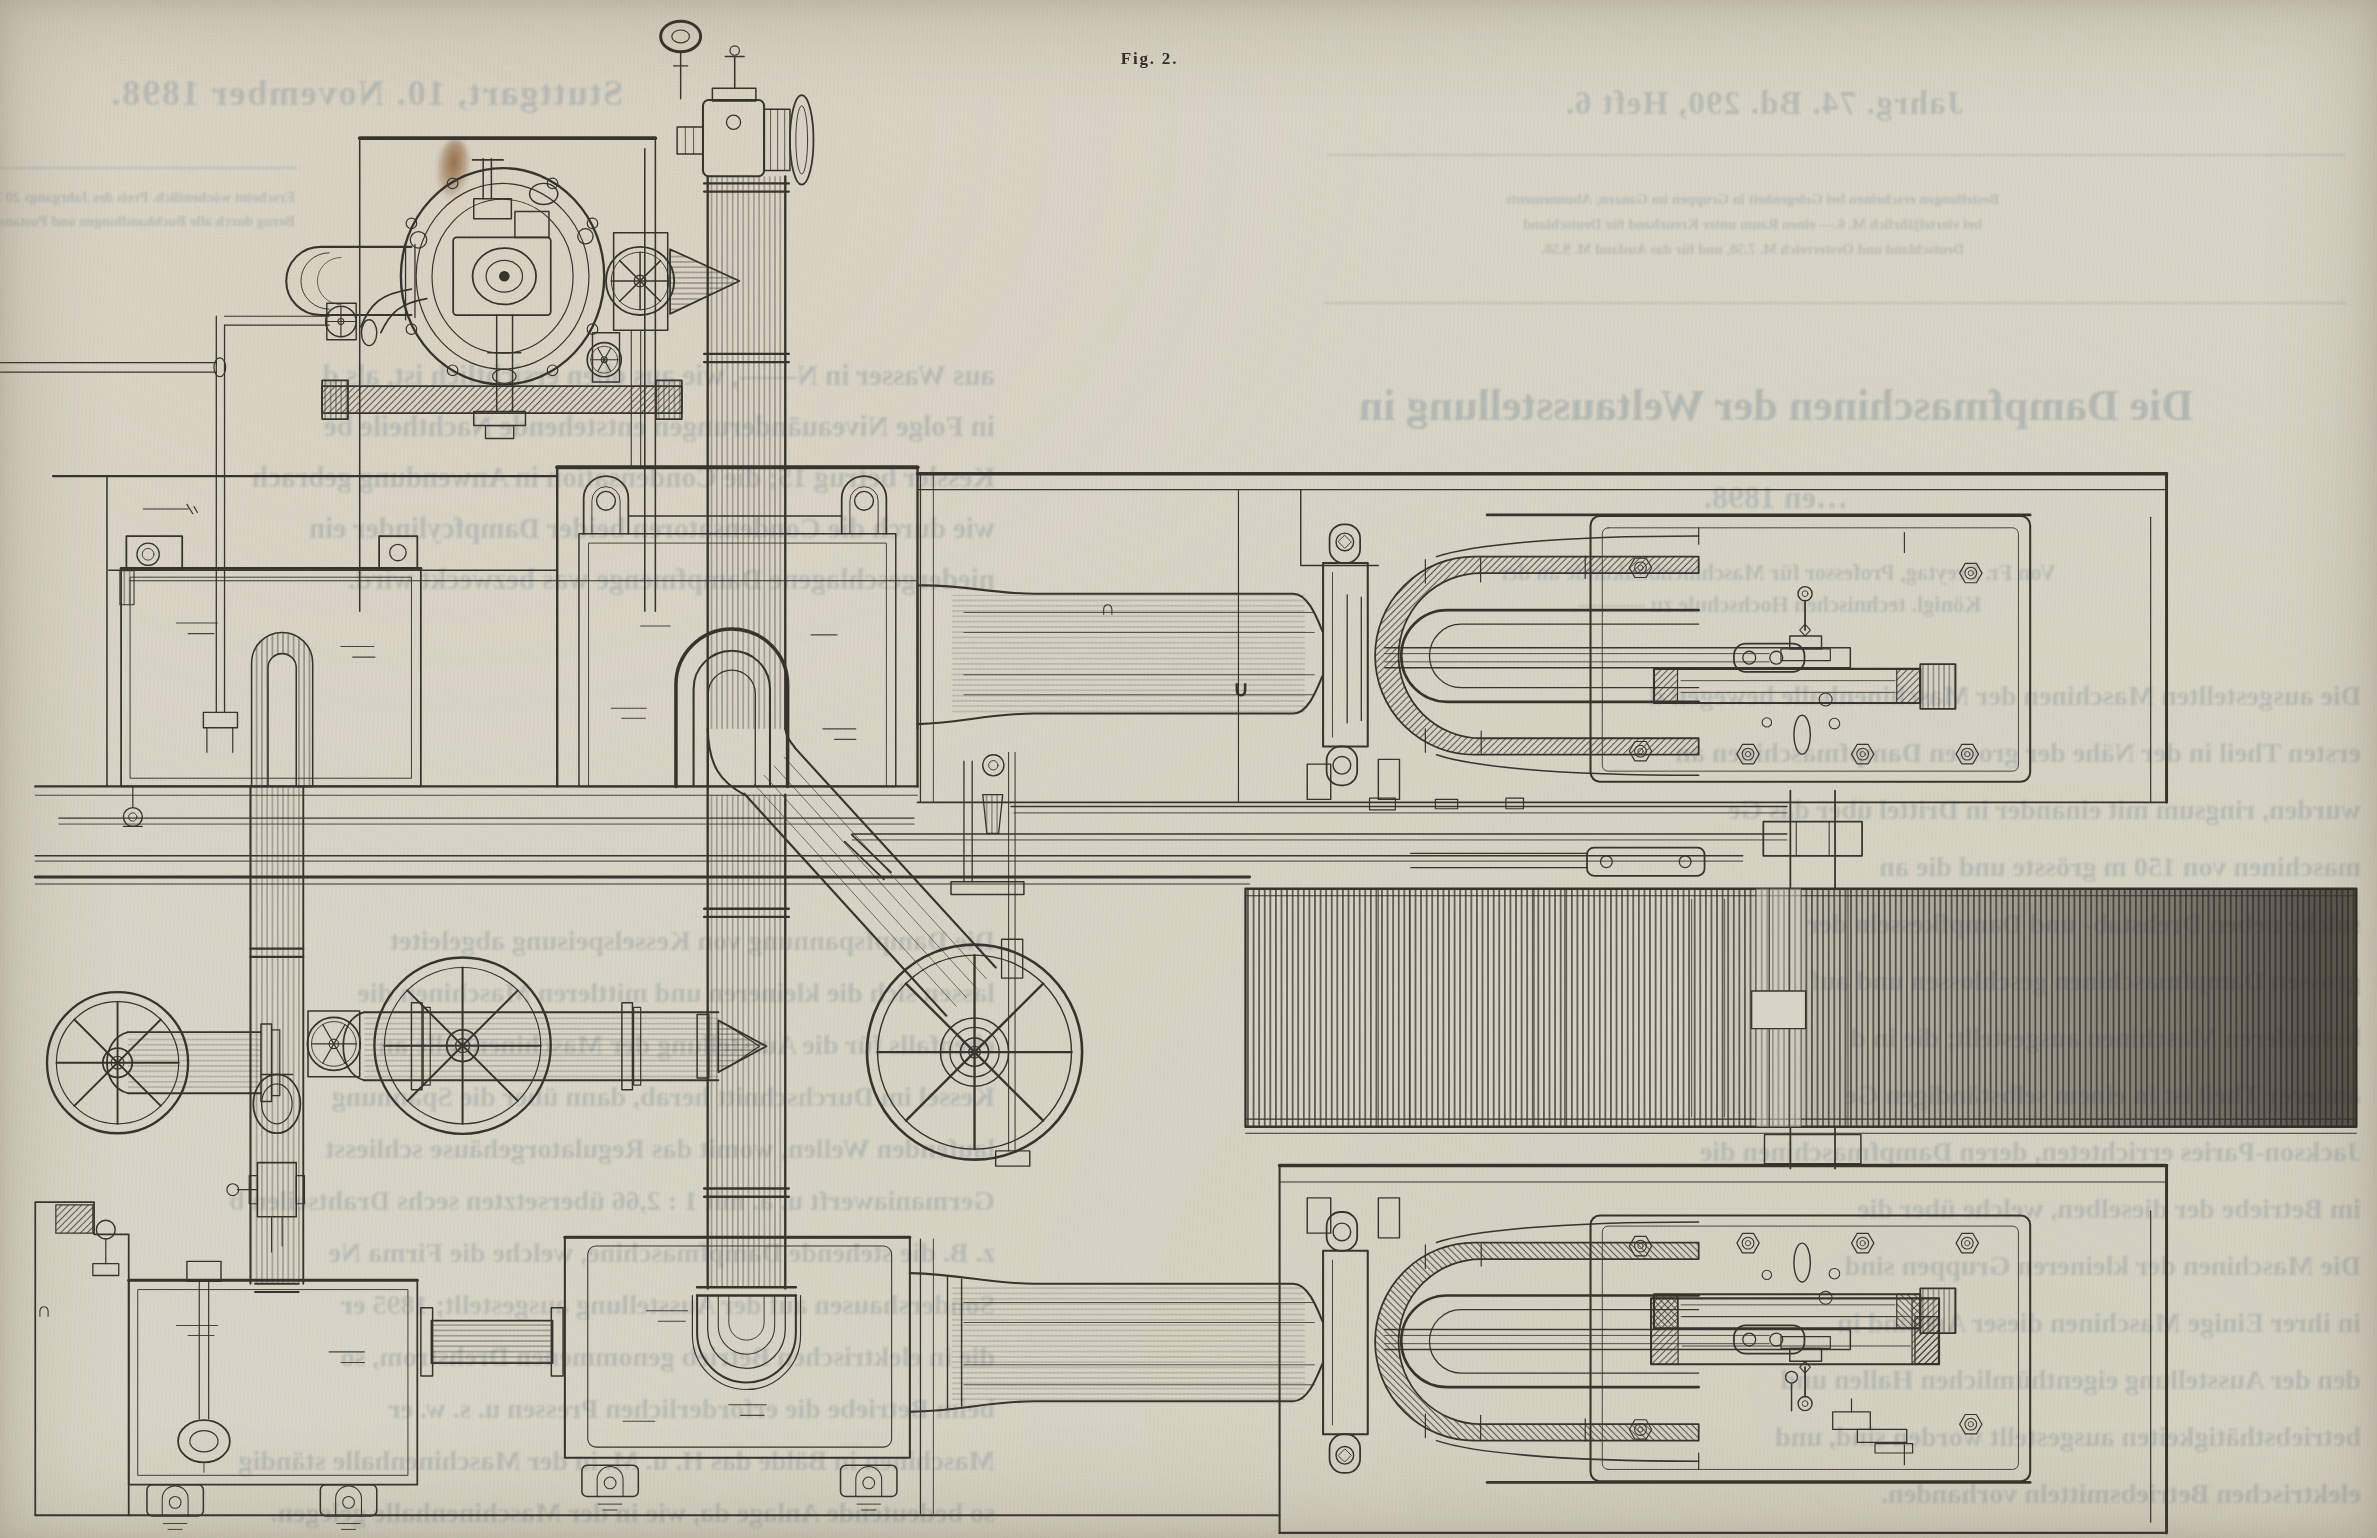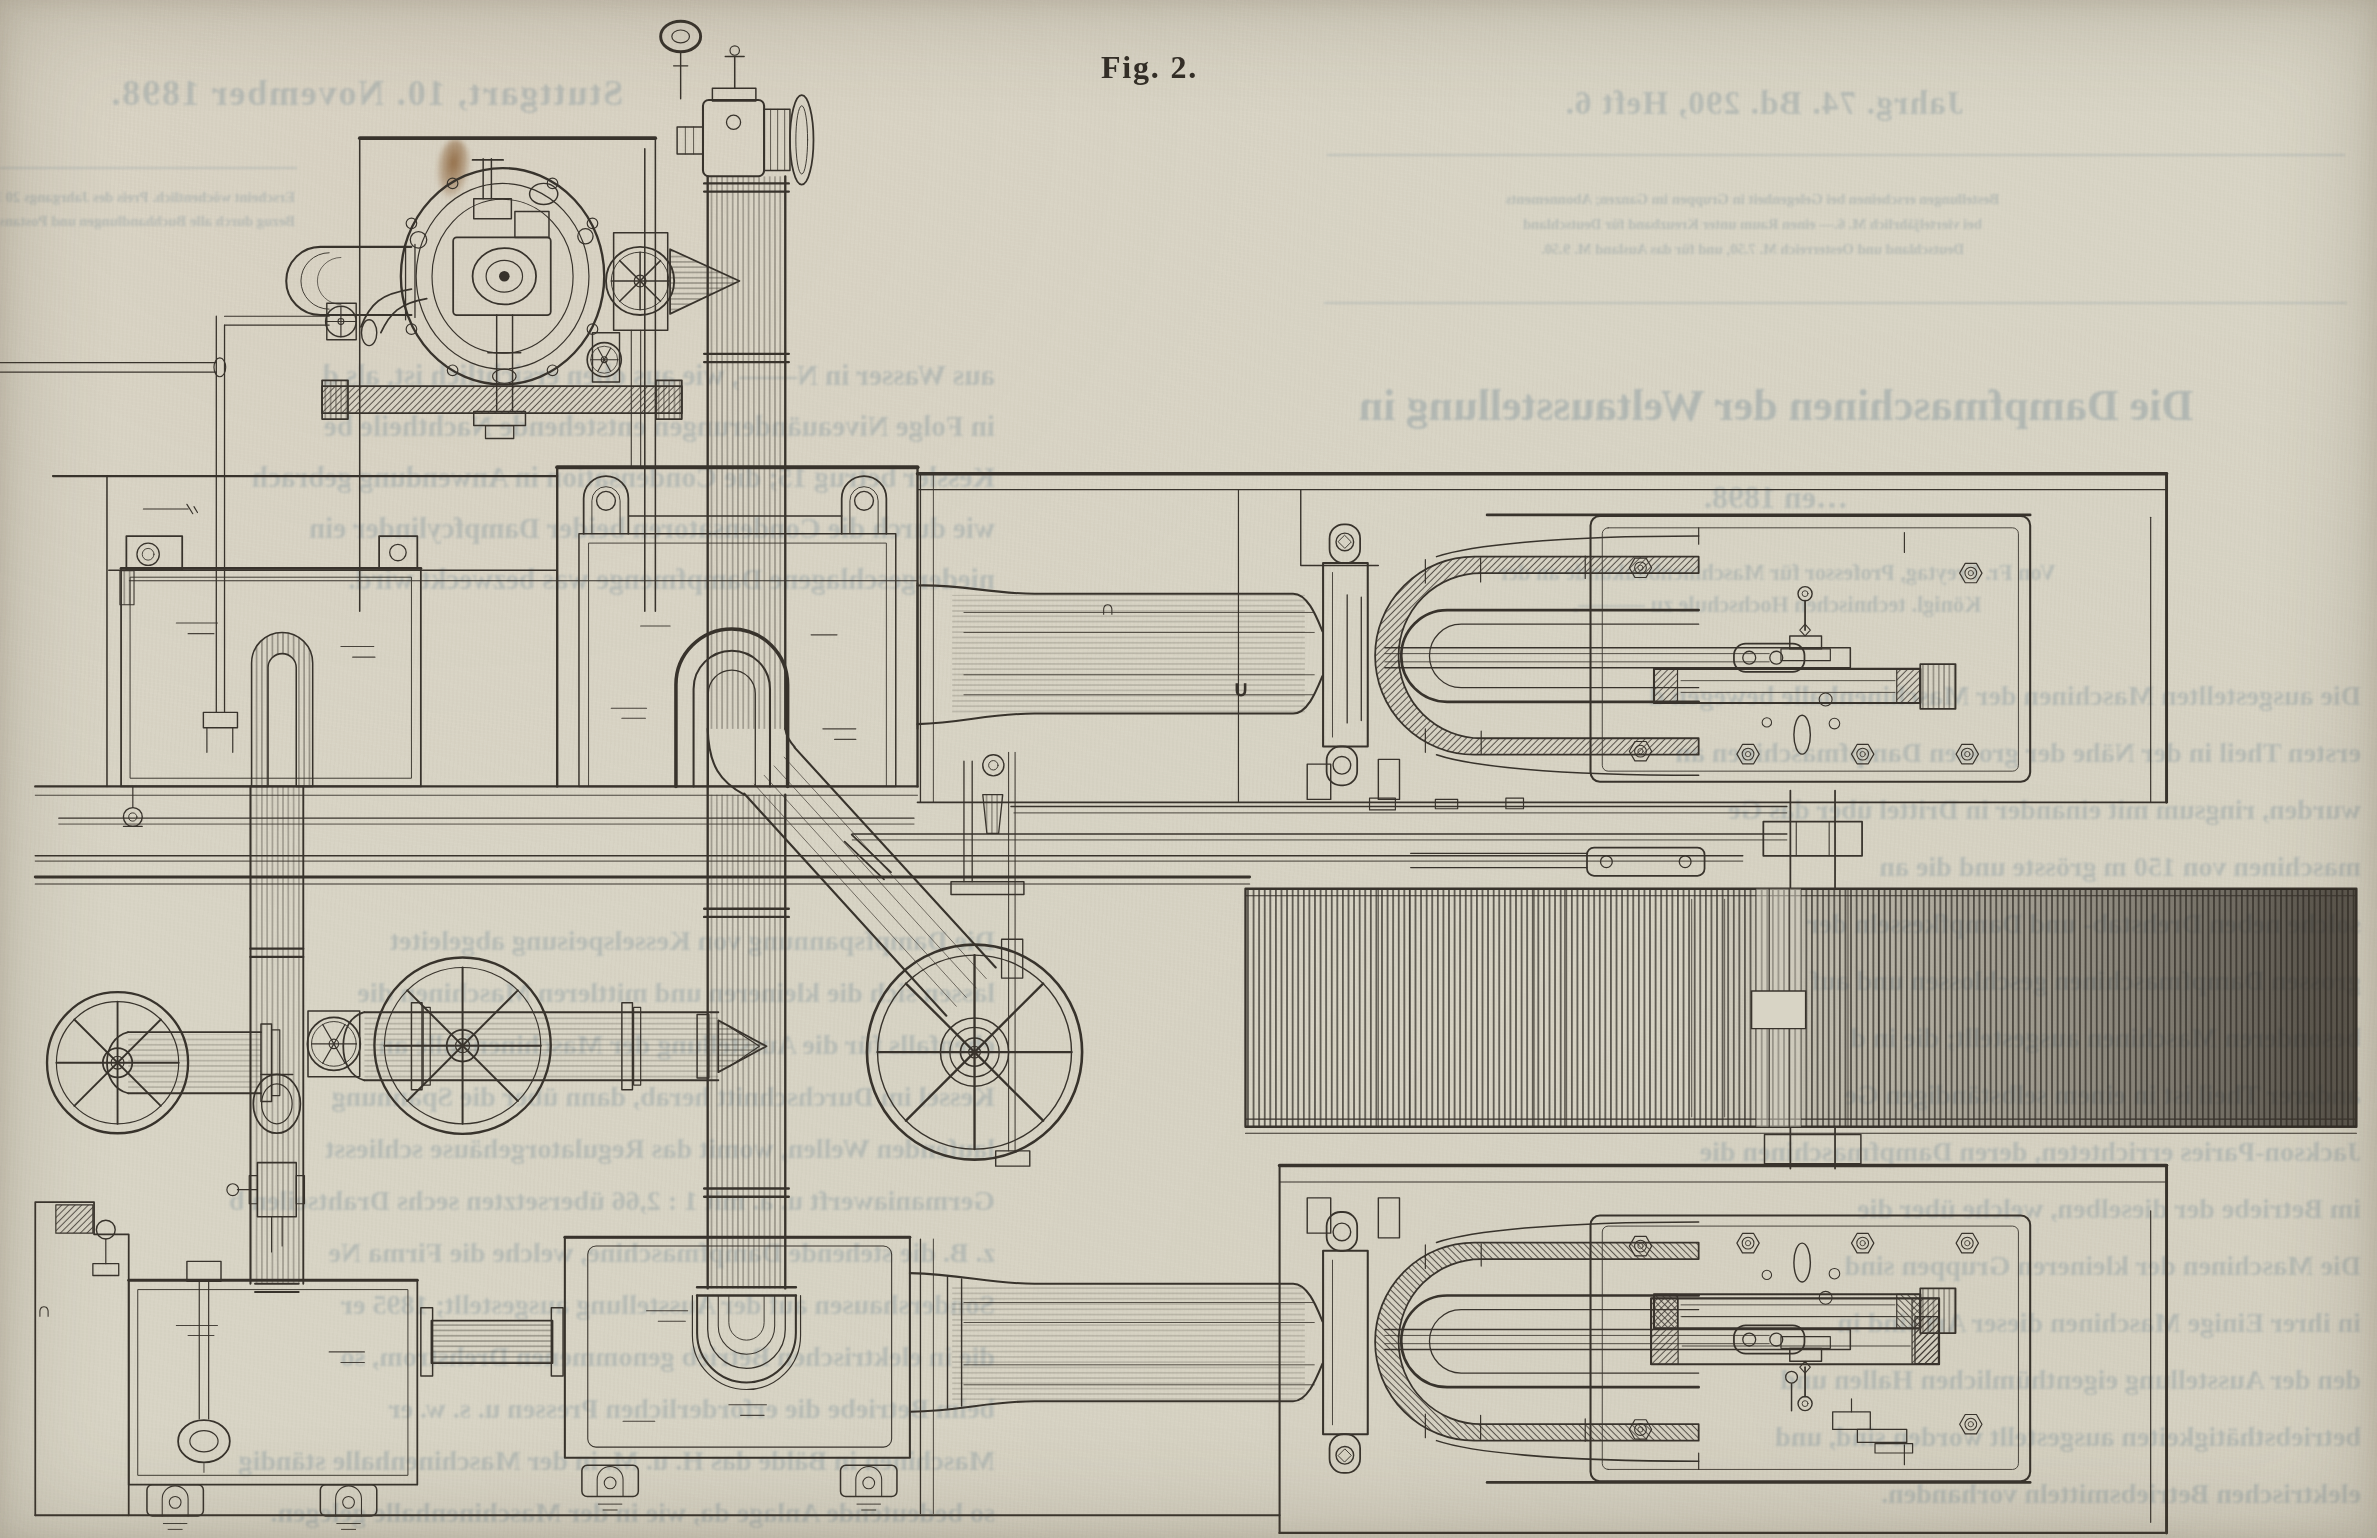--- a/index.html
+++ b/index.html
@@ -27,21 +27,21 @@
   .head1-r{top:380px;left:1200px;width:1152px;font-size:44px;text-align:center;opacity:.46;}
   .head2-r{top:479px;left:1200px;width:1152px;font-size:32px;text-align:center;}
   .byline-r{top:557px;left:1235px;width:1084px;font-size:22.3px;line-height:32px;text-align:center;}
   .body-r{top:667px;left:1206px;width:1155px;font-size:28px;line-height:57px;}
   .grule{position:absolute;height:2.4px;background:#8fa0a6;opacity:.34;filter:blur(0.9px);pointer-events:none;}
   .r-l1{top:167px;left:0;width:297px;}
   .r-r1{top:154px;left:1327px;width:1018px;}
   .r-r2{top:302px;left:1324px;width:1023px;}
   
   .figcap{position:absolute;top:49px;left:1085px;width:129px;text-align:center;
-          font-size:32px;font-weight:700;letter-spacing:1.8px;color:#332e27;}
+          font-size:17px;font-weight:700;letter-spacing:1.8px;color:#332e27;}
   .stain{position:absolute;top:139px;left:437px;width:32px;height:59px;border-radius:50%;
          background:radial-gradient(ellipse at 50% 40%, rgba(122,74,28,.75), rgba(122,74,28,.25) 60%, rgba(0,0,0,0) 75%);
          filter:blur(2.4px);transform:rotate(7deg);pointer-events:none;}
   svg.fig{position:absolute;inset:0;}
 </style>
 </head>
 <body>
 
 <div class="page">
   <div class="grain"></div>

